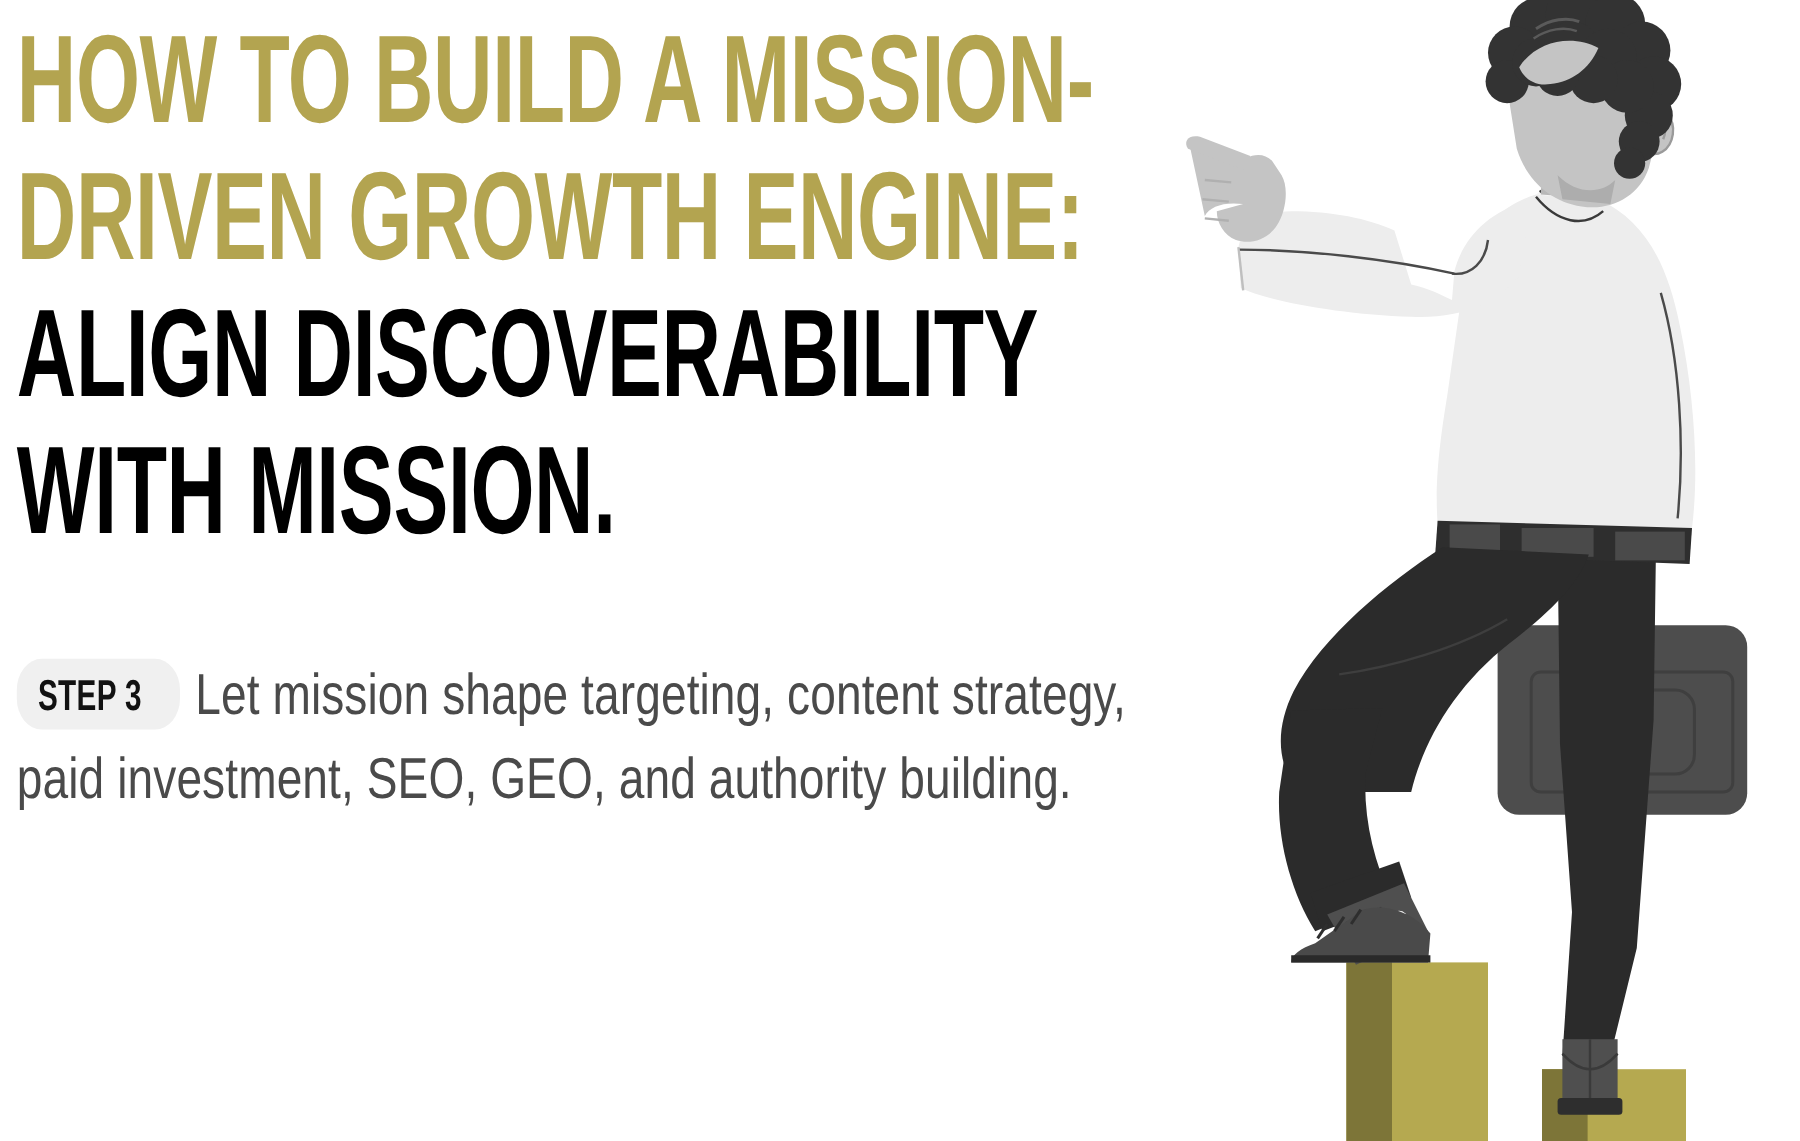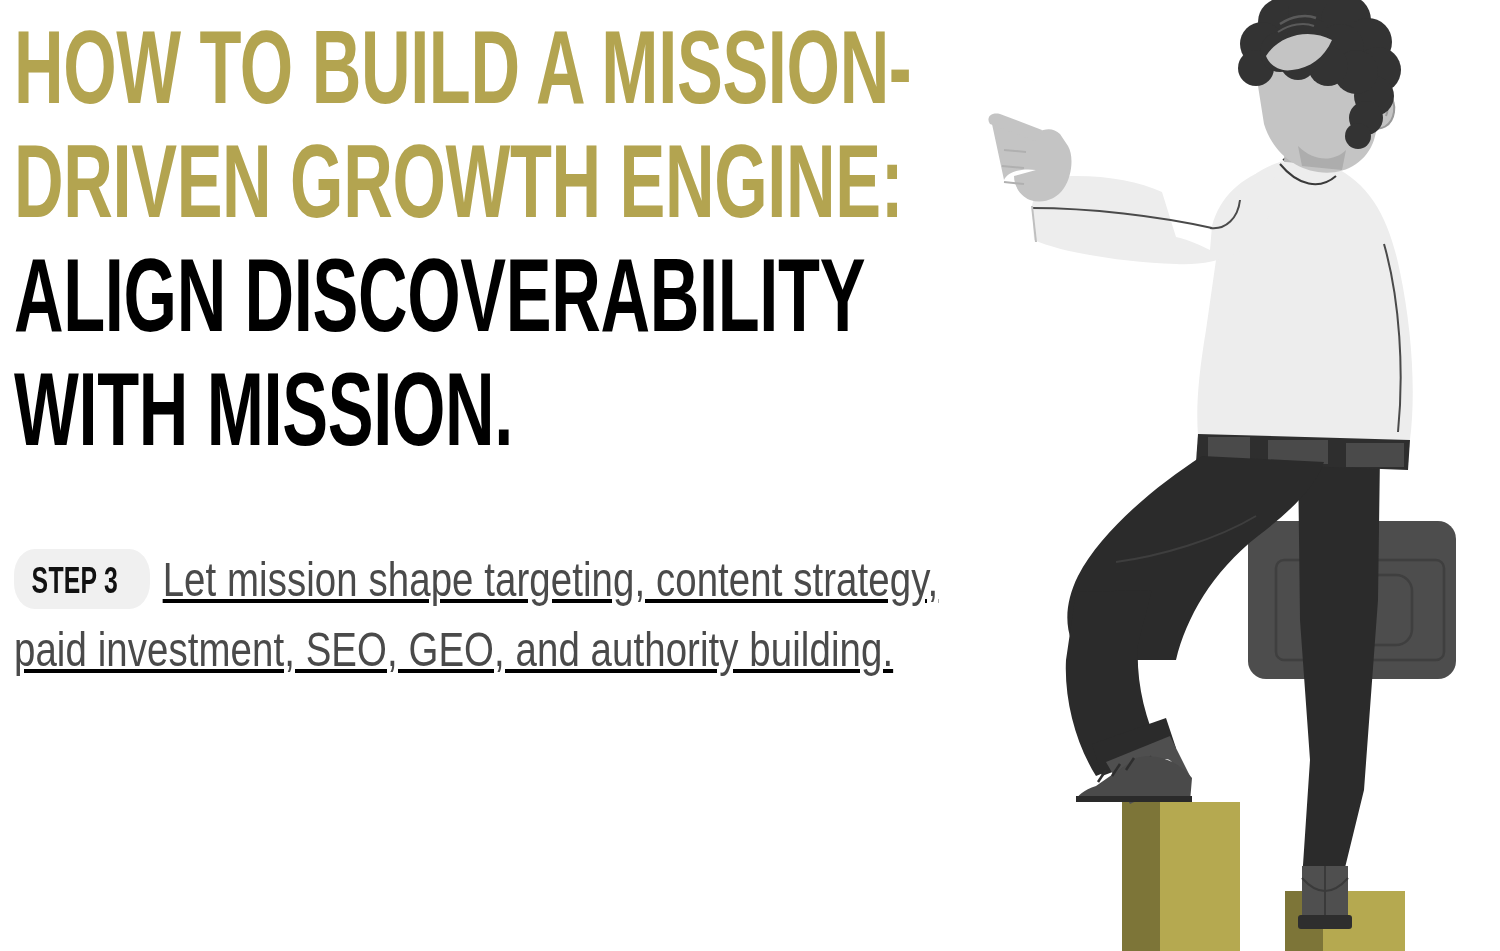--- a/index.html
+++ b/index.html
@@ -53,21 +53,20 @@
   }
   .hl-gold { color: #B3A450; }
   .hl-black { color: #000000; }
 
   
   .body-block {
     position: absolute;
     left: 14px;
     top: 545px;
     width: 940px;
-    text-decoration: underline;
   }
 
   .body-para {
     font-family: "Liberation Sans Narrow", "Liberation Sans", sans-serif;
     font-size: 48px;
     line-height: 70px;
     color: #4A4A4A;
     letter-spacing: 0.1px;
     transform: scaleX(0.80);
     transform-origin: left top;

